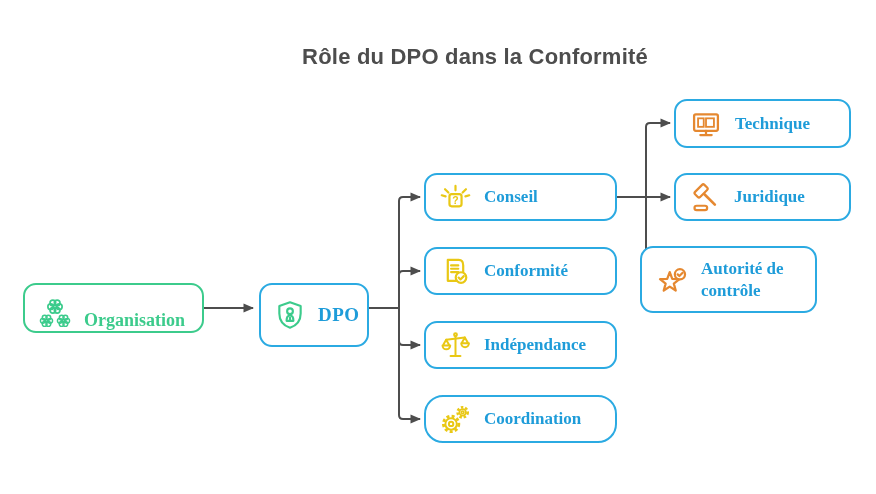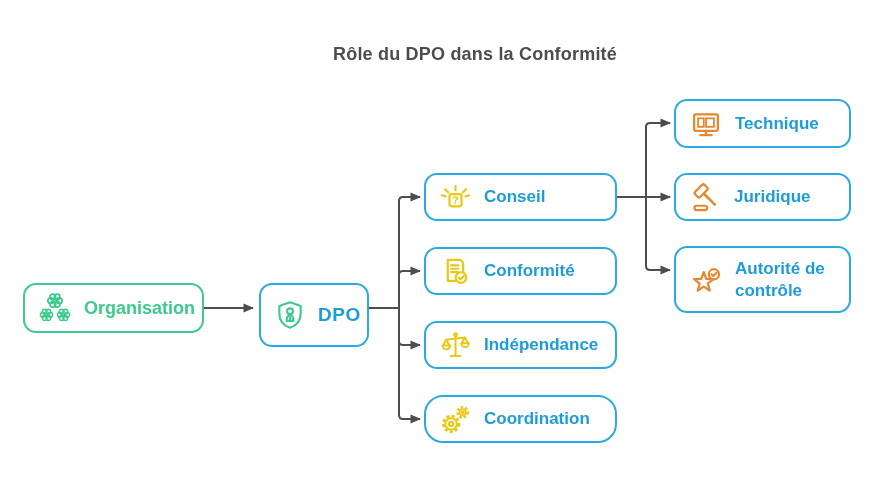--- a/index.html
+++ b/index.html
@@ -1,30 +1,30 @@
 <!DOCTYPE html>
 <html style="--green: #3CCB8C; --blue-border: #2BAAE2; --blue-text: #1E9CD9; --yellow: #E9C815; --orange: #E58830; --connector: #4D4D4D; --title-color: #4D4D4D;"><head>
 <meta charset="utf-8">
 <style>
   html,body { margin:0; padding:0; background:#ffffff; font-family:"Liberation Sans", sans-serif; }
   .canvas { position:relative; width:876px; height:494px; background:#fff; overflow:hidden; }
 
   .title {
     position:absolute; top:44px; left:475px; transform:translateX(-50%);
-    font-size:18px; font-weight:bold; color:var(--title-color,#4D4D4D);
+    font-size:22px; font-weight:bold; color:var(--title-color,#4D4D4D);
     white-space:nowrap; letter-spacing:.2px;
   }
 
   .node {
     position:absolute; display:flex; align-items:center; gap:12px;
     padding:0 8px 0 13px; box-sizing:border-box; background:#fff;
     border:2.5px solid var(--blue-border,#2BAAE2); border-radius:13px;
   }
-  .node .label { font-weight:bold; font-size:17px; color:var(--blue-text,#1E9CD9); line-height:1.25; }
-  .node.green { border-color:var(--green,#3CCB8C); }
+  .node .label { font-weight:bold; font-size:17px; color:var(--blue-text,#1E9CD9); line-height:1.25;font-family:Liberation Serif, serif; }
+  .node.green { border-color:var(--green,#3CCB8C);align-items:flex-end; }
   .node.green .label { color:var(--green,#3CCB8C); font-size:18px; }
   #node-dpo .label { font-size:19px; letter-spacing:.5px; }
   #node-autorite .label { font-size:17px; }
 
   .icon { flex-shrink:0; display:block; }
   .green-icon  { color:var(--green,#3CCB8C); }
   .yellow-icon { color:var(--yellow,#E9C815); }
   .orange-icon { color:var(--orange,#E58830); }
 
   svg.edges { position:absolute; left:0; top:0; }
@@ -151,21 +151,21 @@
 
   <div class="node" id="node-juridique" style="left:674px; top:173px; width:177px; height:48px;">
     <svg class="icon orange-icon" width="33" height="33" viewBox="0 0 30 30" fill="none" stroke="currentColor" stroke-width="2" stroke-linecap="round" stroke-linejoin="round">
       <rect x="5" y="5.75" width="12" height="6.5" rx="1.5" transform="rotate(-45 11 9)"></rect>
       <line x1="14" y1="12" x2="23.5" y2="21.5" stroke-width="2.4"></line>
       <rect x="5" y="22.5" width="11.5" height="4" rx="2"></rect>
     </svg>
     <span class="label">Juridique</span>
   </div>
 
-  <div class="node" id="node-autorite" style="left:674px; top:246px; width:177px; height:67px;">
+  <div class="node" id="node-autorite" style="left:640px; top:246px; width:177px; height:67px;">
     <svg class="icon orange-icon" width="34" height="34" viewBox="0 0 30 30" fill="none" stroke="currentColor" stroke-width="2" stroke-linejoin="round" stroke-linecap="round">
       <polygon points="13,8 15.23,13.93 21.56,14.22 16.61,18.17 18.29,24.28 13,20.8 7.71,24.28 9.39,18.17 4.44,14.22 10.77,13.93"></polygon>
       <circle cx="22" cy="10" r="4.5" fill="#ffffff"></circle>
       <path d="M20,10 L21.5,11.5 L24.4,8.6"></path>
     </svg>
     <span class="label">Autorité de contrôle</span>
   </div>
 
 </div>
 

